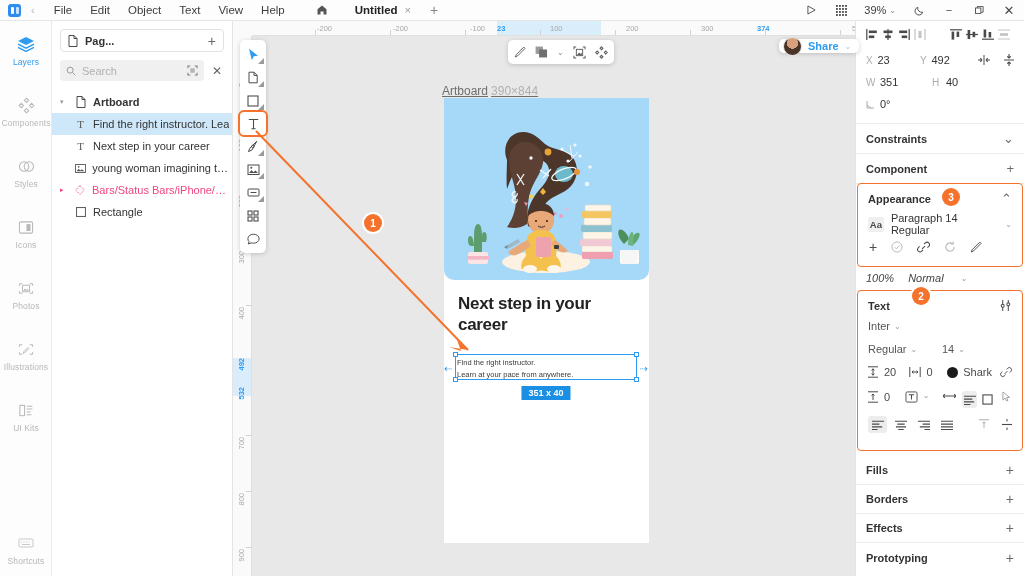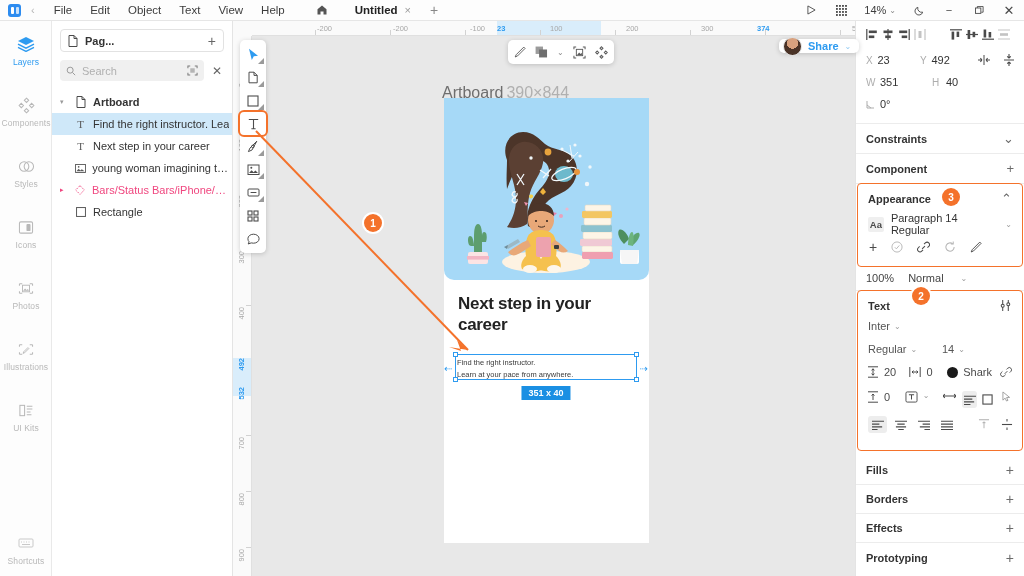--- a/index.html
+++ b/index.html
@@ -122,21 +122,21 @@
              writing-mode:vertical-rl; transform:rotate(180deg); }
   .rtick-v.hl { color:#2e9bf0; font-weight:bold; }
   .rulermark { position:absolute; bottom:0; width:1px; background:#d2d2d2; }
   .rulermark-v { position:absolute; right:0; height:1px; background:#d2d2d2; }
   .ruler-hl-h { position:absolute; top:0; height:15px; background:#d9edfb; }
   .ruler-hl-v { position:absolute; left:0; width:19px; background:#d9edfb; }
 
   .canvas-body { position:absolute; left:19px; top:15px; width:603px; height:540px; background:#e8e8e8; }
 
   .artboard-label {
-    position:absolute; left:190px; top:48px; font-size:16px; color:#6e6e6e;
+    position:absolute; left:190px; top:48px; font-size:12px; color:#6e6e6e;text-decoration:underline;
   }
   .artboard-label .dims { color:#b0b0b0; margin-left:3px; }
 
   .artboard {
     position:absolute; left:192px; top:62px; width:205px; height:445px;
     background:#fff; box-shadow:0 0 0 0 rgba(0,0,0,0);
   }
   .hero {
     position:absolute; left:0; top:0; width:205px; height:182px;
     background:#a6d9f7; border-radius:0 0 10px 10px; overflow:hidden;
@@ -254,21 +254,21 @@
     width:16px; height:15px; background:#efefef; border-radius:2px; color:#4a4a4a;
     font-size:9.5px; display:flex; align-items:center; justify-content:center; font-weight:bold;
   }
   .ap-name { font-size:11px; color:#333; }
   .ap-caret { color:#9b9b9b; font-size:8px; }
   .ap-icons { display:flex; align-items:center; gap:14px; height:24px; color:#9a9a9a; font-size:12px; padding-left:1px; }
   .ap-icons .first { color:#4a4a4a; font-size:14px; }
   .ap-icons .pen { color:#4a4a4a; }
   .opacity-row {
     height:25px; display:flex; align-items:center; padding:0 10px; gap:14px;
-    font-size:11px; color:#444; border-bottom:1px solid #ececec;
+    font-size:11px; color:#444; border-bottom:1px solid #ececec;font-style:italic;
   }
   .opacity-row .car { color:#9b9b9b; font-size:8px; margin-left:3px; }
 
   .text-body { padding:0 10px 8px; }
   .t-row { display:flex; align-items:flex-start; height:23px; font-size:11px; color:#555; }
   .t-dd { display:flex; align-items:center; gap:4px; color:#555; }
   .t-dd .car { color:#9b9b9b; font-size:8px; }
   .t-field { display:flex; align-items:center; gap:6px; color:#4a4a4a; font-size:11px; }
   .t-ico { color:#4a4a4a; font-size:11px; display:flex; align-items:center; }
   .swatch { width:11px; height:11px; border-radius:50%; background:#1a1a1a; }
@@ -334,21 +334,21 @@
               <rect x="6.6" y="6.6" width="2" height="2"></rect>
               <rect x="9.9" y="6.6" width="2" height="2"></rect>
           <rect x="0" y="9.9" width="2" height="2"></rect>
               <rect x="3.3" y="9.9" width="2" height="2"></rect>
               <rect x="6.6" y="9.9" width="2" height="2"></rect>
               <rect x="9.9" y="9.9" width="2" height="2"></rect>
             </g>
         </svg>
       </div>
       <div class="zoomsel">
-        <span>14%</span>
+        <span>39%</span>
         <span style="font-size:8px;color:#8a8a8a">⌄</span>
       </div>
       <div class="mb-btn">
         <svg width="11" height="11" viewBox="0 0 12 12">
             <path d="M9.5 7.8A4.3 4.3 0 0 1 4.2 2.5 4.3 4.3 0 1 0 9.5 7.8z" fill="none" stroke="#4a4a4a" stroke-width="1"></path>
           </svg>
       </div>
       <div class="mb-btn">−</div>
       <div class="mb-btn">
         <svg width="9" height="9" viewBox="0 0 10 10">

